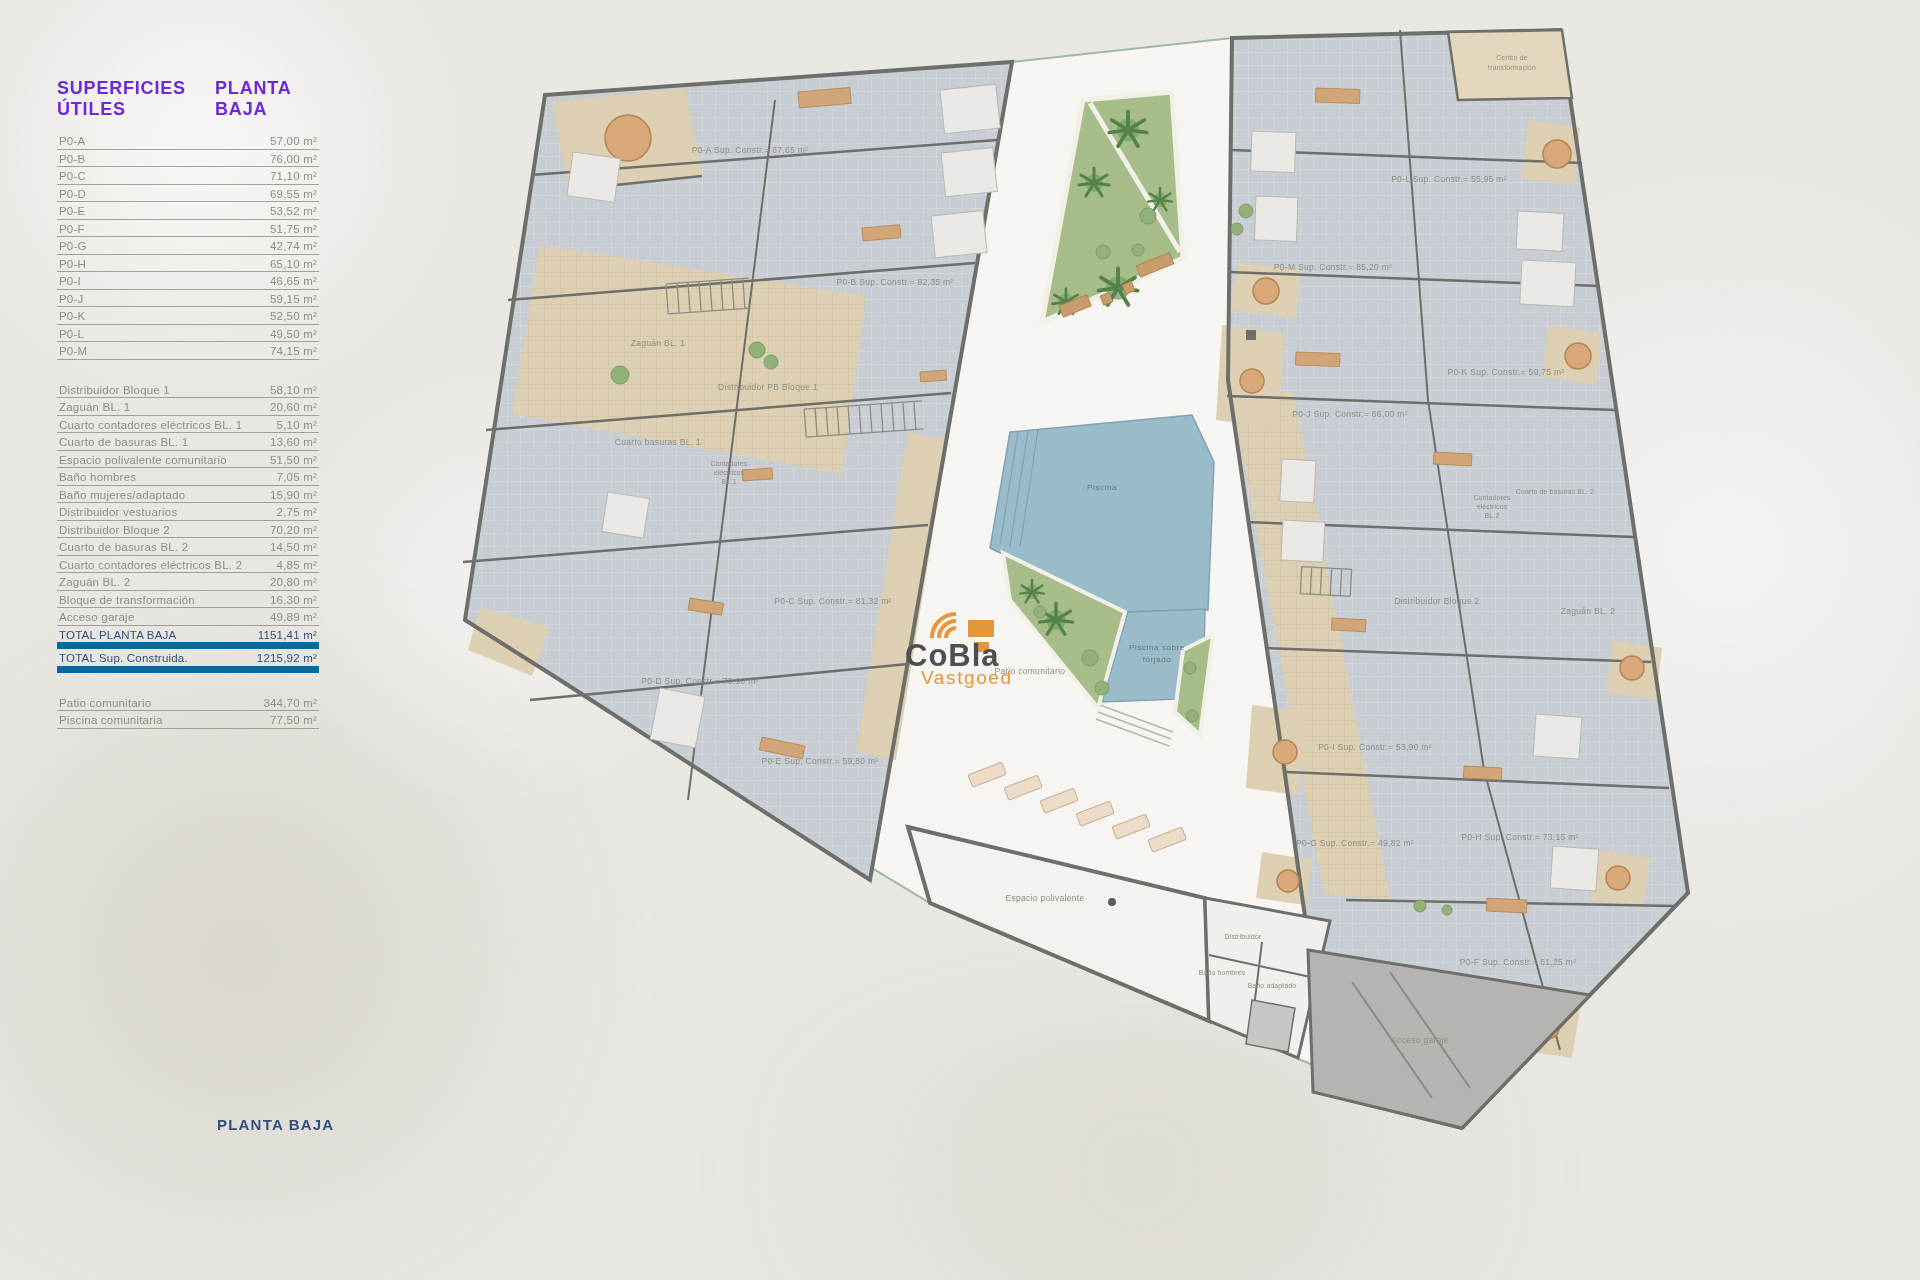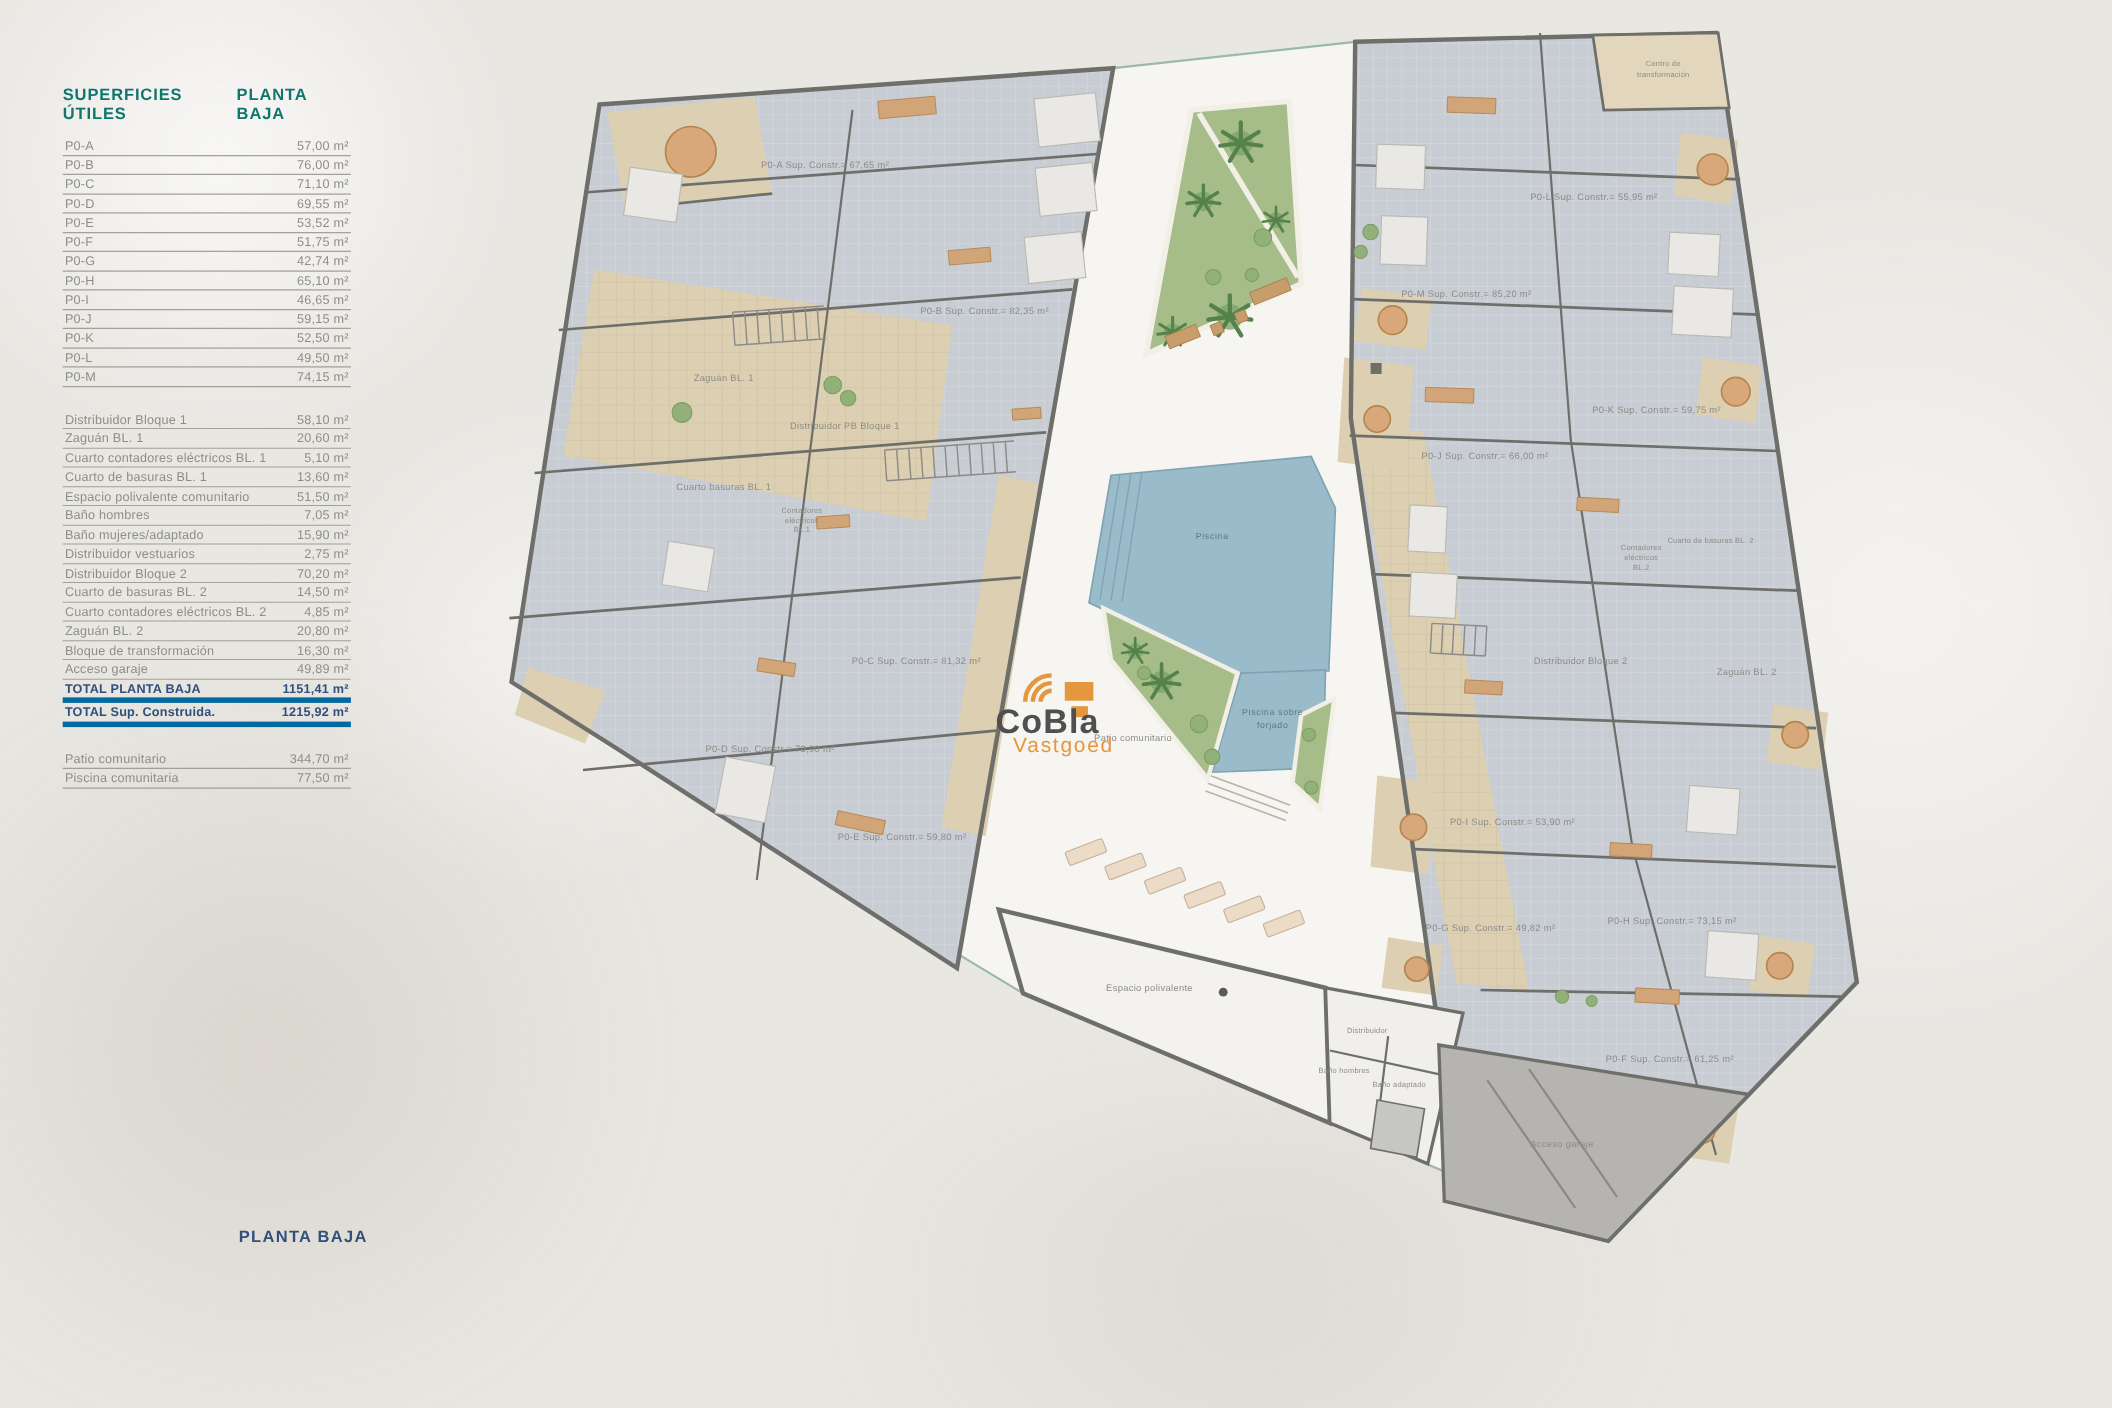--- a/index.html
+++ b/index.html
@@ -9,28 +9,28 @@
     font-family:"Liberation Sans", sans-serif;
   }
   .blob{position:absolute;border-radius:50%;filter:blur(48px);pointer-events:none;}
   .b1{left:-80px;top:-70px;width:560px;height:430px;background:radial-gradient(circle,rgba(255,255,255,.8),rgba(255,255,255,0) 70%);}
   .b2{left:-150px;top:630px;width:780px;height:650px;background:radial-gradient(circle,rgba(213,209,201,.85),rgba(213,209,201,0) 72%);}
   .b3{left:1490px;top:40px;width:470px;height:1020px;background:radial-gradient(circle,rgba(255,255,255,.55),rgba(255,255,255,0) 70%);}
   .b4{left:620px;top:1010px;width:1040px;height:320px;background:radial-gradient(circle,rgba(218,214,207,.75),rgba(218,214,207,0) 72%);}
   .b5{left:290px;top:370px;width:430px;height:430px;background:radial-gradient(circle,rgba(255,255,255,.5),rgba(255,255,255,0) 70%);}
 
   .panel{position:absolute;left:57px;top:78px;width:262px;}
-  .tbl-head{display:flex;justify-content:space-between;color:#0f766e;font-size:15px;
+  .tbl-head{display:flex;justify-content:space-between;color:#6d28d9;font-size:18px;
     font-weight:700;letter-spacing:.8px;margin-bottom:12px;}
   .sec{margin:0 0 21px 0;}
   .row{display:flex;justify-content:space-between;align-items:center;
     border-bottom:1px solid rgba(150,147,138,.85);
     padding:2.5px 2px 1px 2px;height:13px;font-size:11.5px;color:#8e8e88;letter-spacing:.2px;}
   .row .val{text-align:right;white-space:nowrap;}
-  .row.total{color:#32507d;font-weight:700;border-bottom:5px solid #0369a1;}
+  .row.total{color:#32507d;font-weight:400;border-bottom:7px solid #0369a1;}
   .bottom-title{position:absolute;left:217px;top:1116px;color:#32507d;
     font-size:15px;font-weight:700;letter-spacing:1.2px;}
 
   svg{position:absolute;left:0;top:0;}
   .pl{font-size:8.5px;fill:#8d8d86;letter-spacing:.3px;}
   .pls{font-size:6.8px;fill:#8d8d86;letter-spacing:.2px;}
   .plw{font-size:8px;fill:#61767d;letter-spacing:.6px;}
 </style>
 </head>
 <body>

